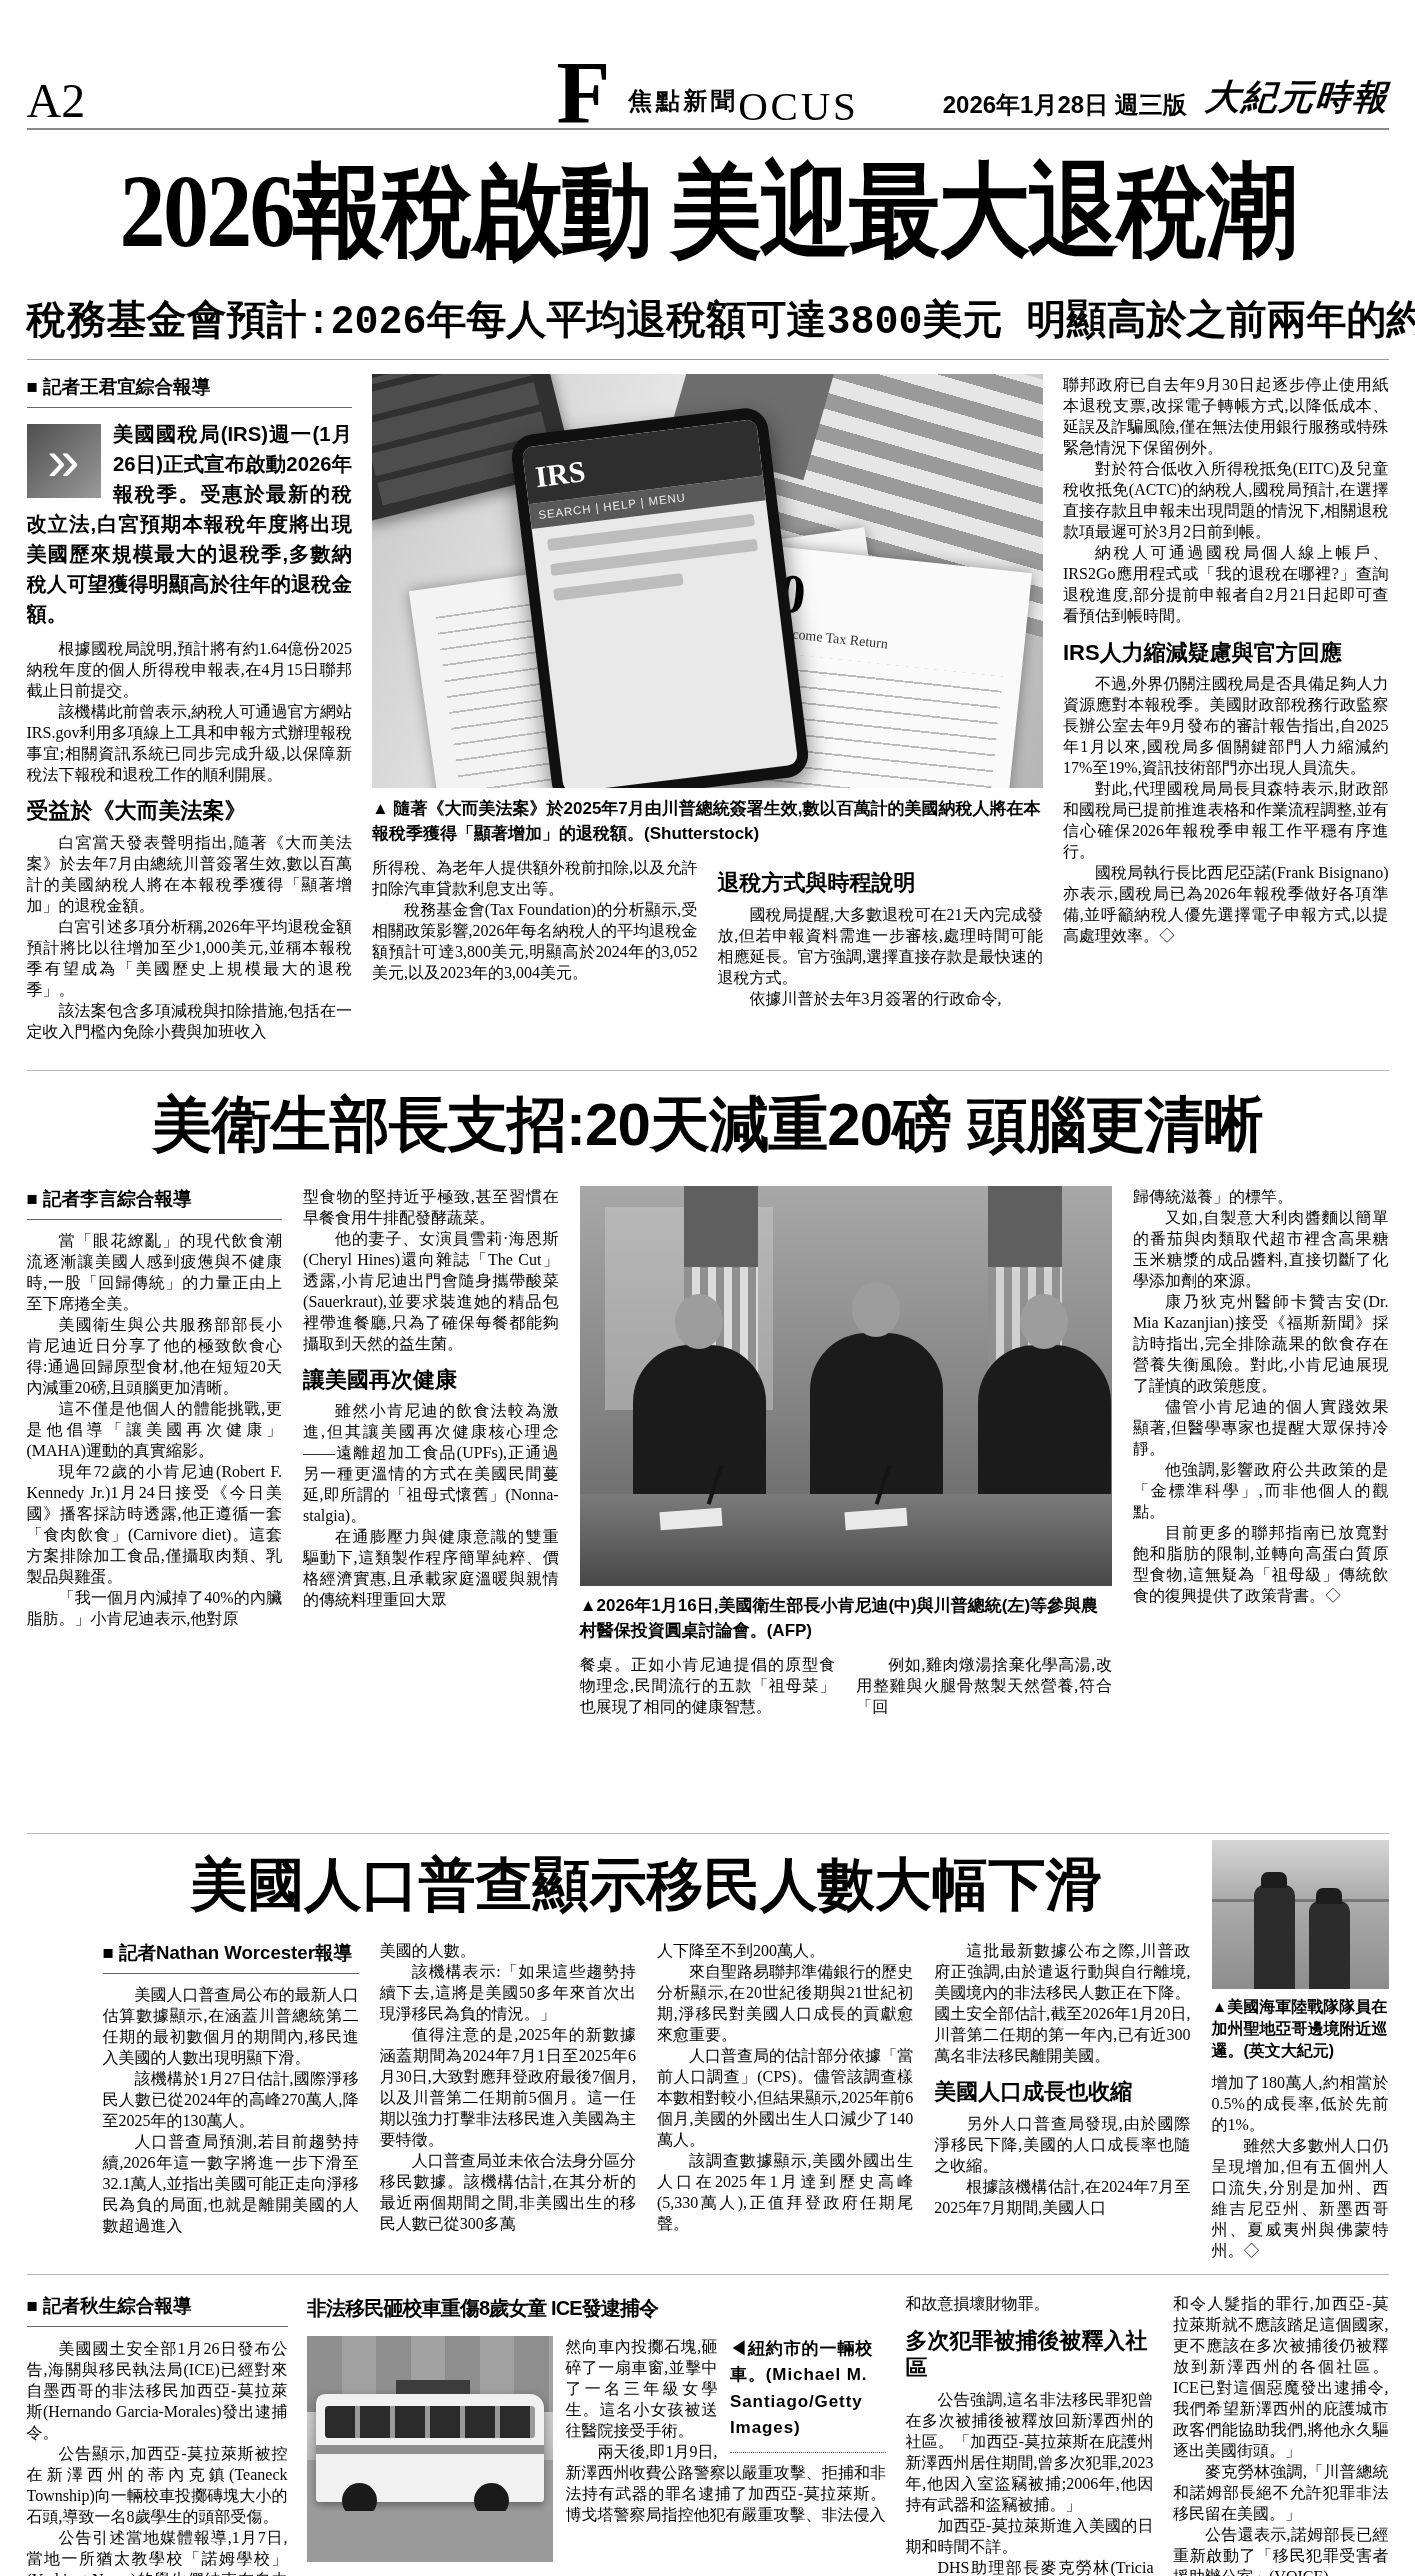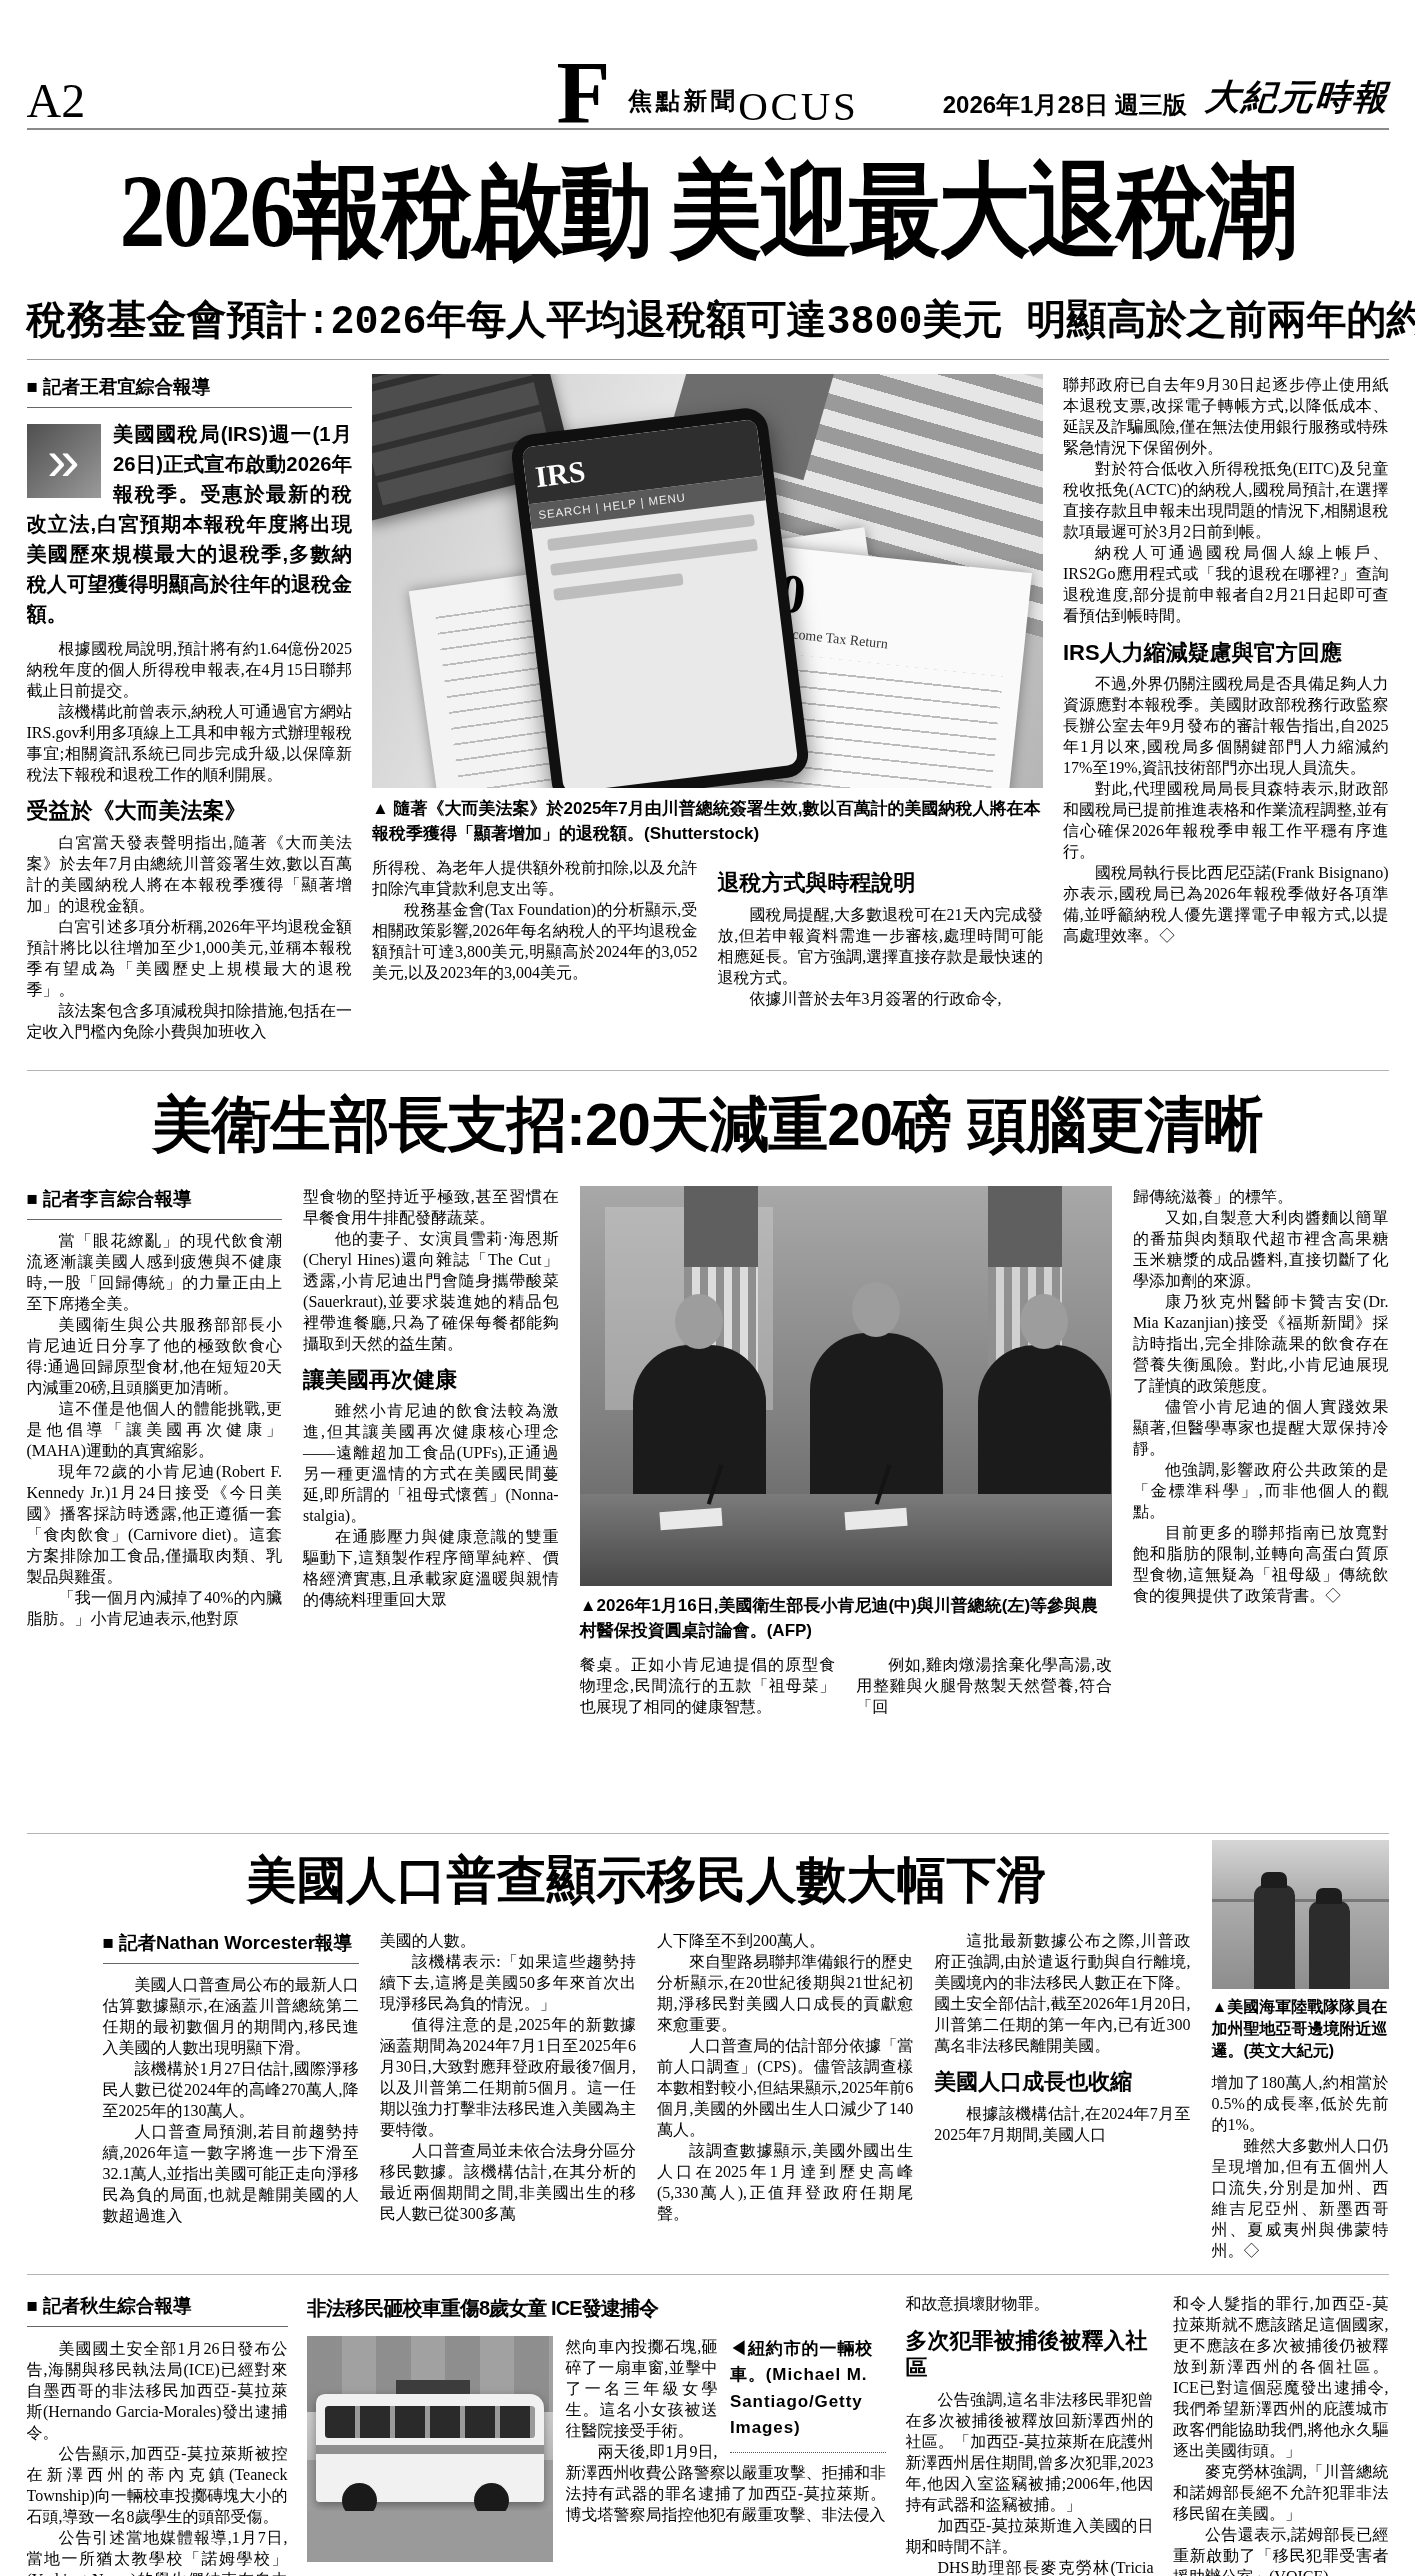--- a/index.html
+++ b/index.html
@@ -77,21 +77,21 @@
 .p2-canton.f2{left:auto;right:50px}
 .p2-man{position:absolute;bottom:92px;width:133px;height:149px;background:#1b1b1b;border-radius:57px 57px 0 0}
 .p2-man .hd{width:48px;height:55px;background:#9d9d9d;border-radius:50%;margin:-51px auto 0}
 .p2-table{position:absolute;bottom:0;width:100%;height:92px;background:linear-gradient(#7b7b7b,#474747)}
 .p2-paper{position:absolute;bottom:58px;width:62px;height:17.7px;background:#e9e9e9;transform:rotate(-4deg)}
 .p2-mic{position:absolute;bottom:81px;width:3.5px;height:41px;background:#141414;transform:rotate(18deg)}
 
 
 .a3-wrap{padding-left:76px;height:426px;overflow:hidden}
 .a3-grid{display:grid;grid-template-columns:1fr 1fr 1fr 1fr 177px;grid-template-rows:auto 1fr;column-gap:21px}
-.a3-head{grid-area:1/1/2/5;font-family:"Liberation Sans",sans-serif;font-weight:bold;font-size:50px;text-align:center;white-space:nowrap;margin:7px 0 16px}
+.a3-head{grid-area:1/1/2/5;font-family:"Liberation Sans",sans-serif;font-weight:bold;font-size:57px;text-align:center;white-space:nowrap;margin:7px 0 16px}
 .a3-c1{grid-area:2/1/3/2}.a3-c2{grid-area:2/2/3/3}.a3-c3{grid-area:2/3/3/4}.a3-c4{grid-area:2/4/3/5}
 .a3-right{grid-area:1/5/3/6}
 .ph3{height:149px;background:linear-gradient(#c2c2c2,#8d8d8d)}
 .p3-wall{position:absolute;left:0;right:0;top:0;height:62px;background:linear-gradient(#d6d6d6,#ababab);border-bottom:3.5px solid #787878}
 .p3-s{position:absolute;bottom:0;width:41px;height:104px;background:#2c2c2c;border-radius:10.6px 10.6px 0 0}
 .p3-s:before{content:"";display:block;width:26.5px;height:16px;background:#1d1d1d;border-radius:7px 7px 0 0;margin:-12.4px auto 0}
 .p3-s.s2{left:97px;height:88px}
 .p3-s.s1{left:42px}
 .a3-capsm{font-family:"Liberation Sans",sans-serif;font-weight:bold;font-size:16px;line-height:1.4;margin:7px 0 8.8px}
 
@@ -282,20 +282,21 @@
         </div>
       <div class="a3-c3">
           <p class="para noind">人下降至不到200萬人。</p>
           <p class="para">來自聖路易聯邦準備銀行的歷史分析顯示,在20世紀後期與21世紀初期,淨移民對美國人口成長的貢獻愈來愈重要。</p>
           <p class="para">人口普查局的估計部分依據「當前人口調查」(CPS)。儘管該調查樣本數相對較小,但結果顯示,2025年前6個月,美國的外國出生人口減少了140萬人。</p>
           <p class="para">該調查數據顯示,美國外國出生人口在2025年1月達到歷史高峰(5,330萬人),正值拜登政府任期尾聲。</p>
         </div>
       <div class="a3-c4">
           <p class="para">這批最新數據公布之際,川普政府正強調,由於遣返行動與自行離境,美國境內的非法移民人數正在下降。國土安全部估計,截至2026年1月20日,川普第二任期的第一年內,已有近300萬名非法移民離開美國。</p>
           <h3 class="sub">美國人口成長也收縮</h3>
+          <p class="para">另外人口普查局發現,由於國際淨移民下降,美國的人口成長率也隨之收縮。</p>
           <p class="para">根據該機構估計,在2024年7月至2025年7月期間,美國人口</p>
         </div>
       <div class="a3-right">
         <div class="ph ph3">
           <div class="p3-wall"></div>
           <div class="p3-s s1"></div>
           <div class="p3-s s2"></div>
         </div>
         <div class="a3-capsm">▲美國海軍陸戰隊隊員在加州聖地亞哥邊境附近巡邏。(英文大紀元)</div>
         <div>

